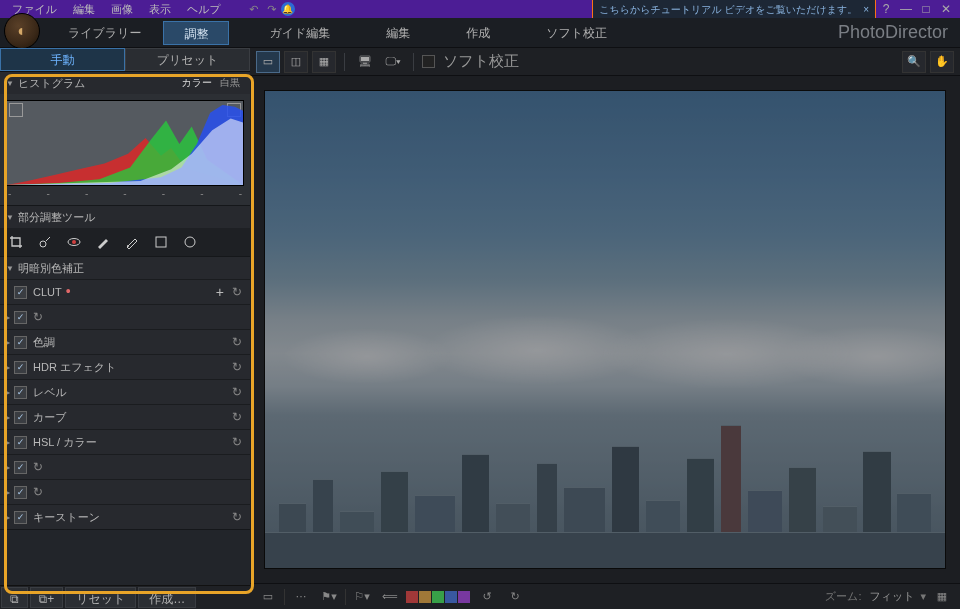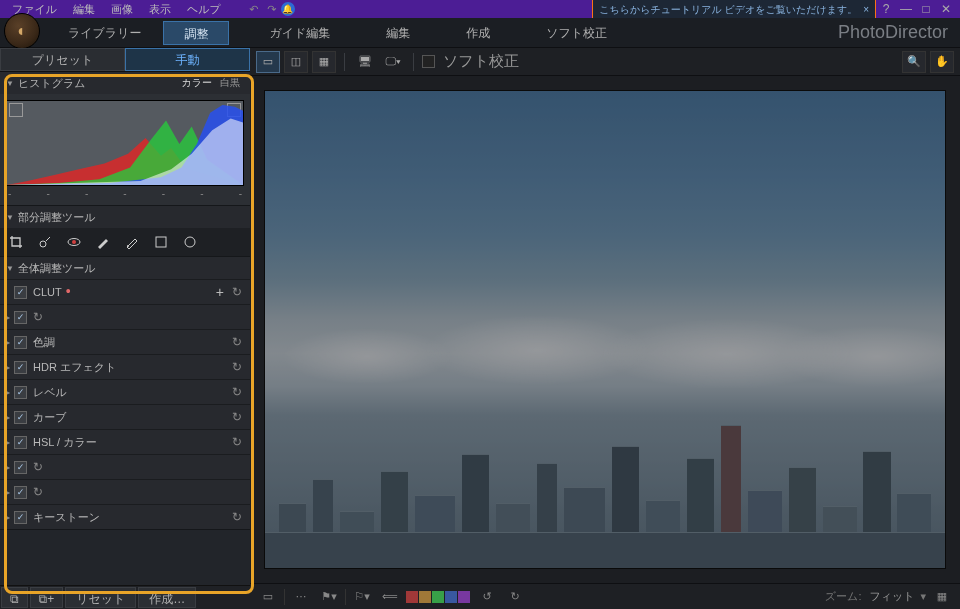--- a/index.html
+++ b/index.html
@@ -364,22 +364,22 @@
       <div class="tab">ソフト校正</div>
     </div>
     <div class="brand">PhotoDirector</div>
   </div>
 
   <div class="body-row">
 
     <div class="left-panel">
 
       <div class="subtab-row">
+        <div class="subtab active">手動</div>
         <div class="subtab">プリセット</div>
-        <div class="subtab active">手動</div>
       </div>
 
       <div class="panel-section">
         <div class="section-header">
           <span class="tri">▼</span>
           <span>ヒストグラム</span>
           <span class="flex"></span>
           <span class="mini sel">カラー</span>
           <span class="mini">白黒</span>
         </div>
@@ -449,21 +449,21 @@
               <svg viewBox="0 0 16 16">
                 <circle cx="8" cy="8" r="5" stroke="#ccc" fill="none"></circle>
               </svg>
             </div>
         </div>
       </div>
 
       <div class="panel-section">
         <div class="section-header">
           <span class="tri">▼</span>
-          <span>全体調整ツール</span>
+          <span>明暗別色補正</span>
         </div>
         <div class="adj-list">
           <div class="adj-item">
             <span class="chevron"></span>
             <span class="cbx">✓</span>
             <span class="label"><span>CLUT</span><span class="dot">•</span></span>
             <span class="plus">+</span>
             <span class="undo">↺</span>
           </div>
           <div class="adj-item">

